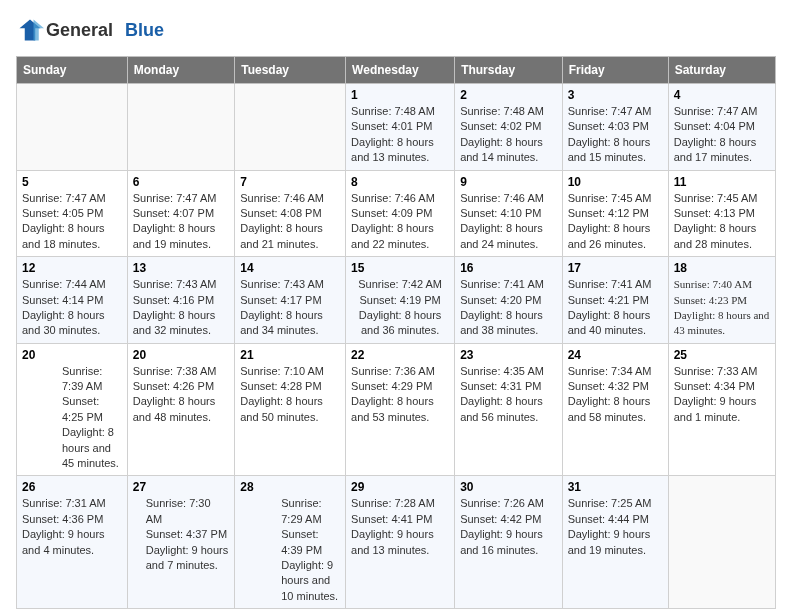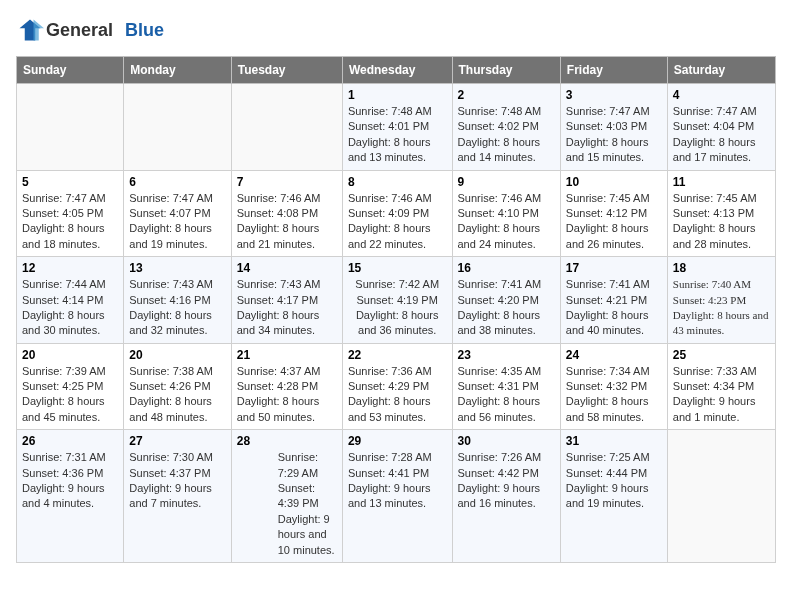--- a/index.html
+++ b/index.html
@@ -232,33 +232,33 @@
         <td>
           <span class="day-number">18</span>
           <div class="day-info" style="white-space: pre-line; font-family: Liberation Serif, serif;">Sunrise: 7:40 AM
 Sunset: 4:23 PM
 Daylight: 8 hours and 43 minutes.</div>
         </td>
       </tr>
       <tr>
         <td>
           <span class="day-number">20</span>
-          <div class="day-info" style="white-space: pre-line;">Sunrise: 7:39 AM
+          <div class="day-info" style="white-space: pre-line; margin-left: 40px;">Sunrise: 7:39 AM
 Sunset: 4:25 PM
 Daylight: 8 hours and 45 minutes.</div>
         </td>
         <td>
           <span class="day-number">20</span>
           <div class="day-info" style="white-space: pre-line;">Sunrise: 7:38 AM
 Sunset: 4:26 PM
 Daylight: 8 hours and 48 minutes.</div>
         </td>
         <td>
           <span class="day-number">21</span>
-          <div class="day-info" style="white-space: pre-line;">Sunrise: 4:37 AM
+          <div class="day-info" style="white-space: pre-line;">Sunrise: 7:10 AM
 Sunset: 4:28 PM
 Daylight: 8 hours and 50 minutes.</div>
         </td>
         <td>
           <span class="day-number">22</span>
           <div class="day-info" style="white-space: pre-line;">Sunrise: 7:36 AM
 Sunset: 4:29 PM
 Daylight: 8 hours and 53 minutes.</div>
         </td>
         <td>
@@ -282,21 +282,21 @@
       </tr>
       <tr>
         <td>
           <span class="day-number">26</span>
           <div class="day-info" style="white-space: pre-line;">Sunrise: 7:31 AM
 Sunset: 4:36 PM
 Daylight: 9 hours and 4 minutes.</div>
         </td>
         <td>
           <span class="day-number">27</span>
-          <div class="day-info" style="white-space: pre-line;">Sunrise: 7:30 AM
+          <div class="day-info" style="white-space: pre-line; margin-left: 13px;">Sunrise: 7:30 AM
 Sunset: 4:37 PM
 Daylight: 9 hours and 7 minutes.</div>
         </td>
         <td>
           <span class="day-number">28</span>
           <div class="day-info" style="white-space: pre-line; margin-left: 41px;">Sunrise: 7:29 AM
 Sunset: 4:39 PM
 Daylight: 9 hours and 10 minutes.</div>
         </td>
         <td>

